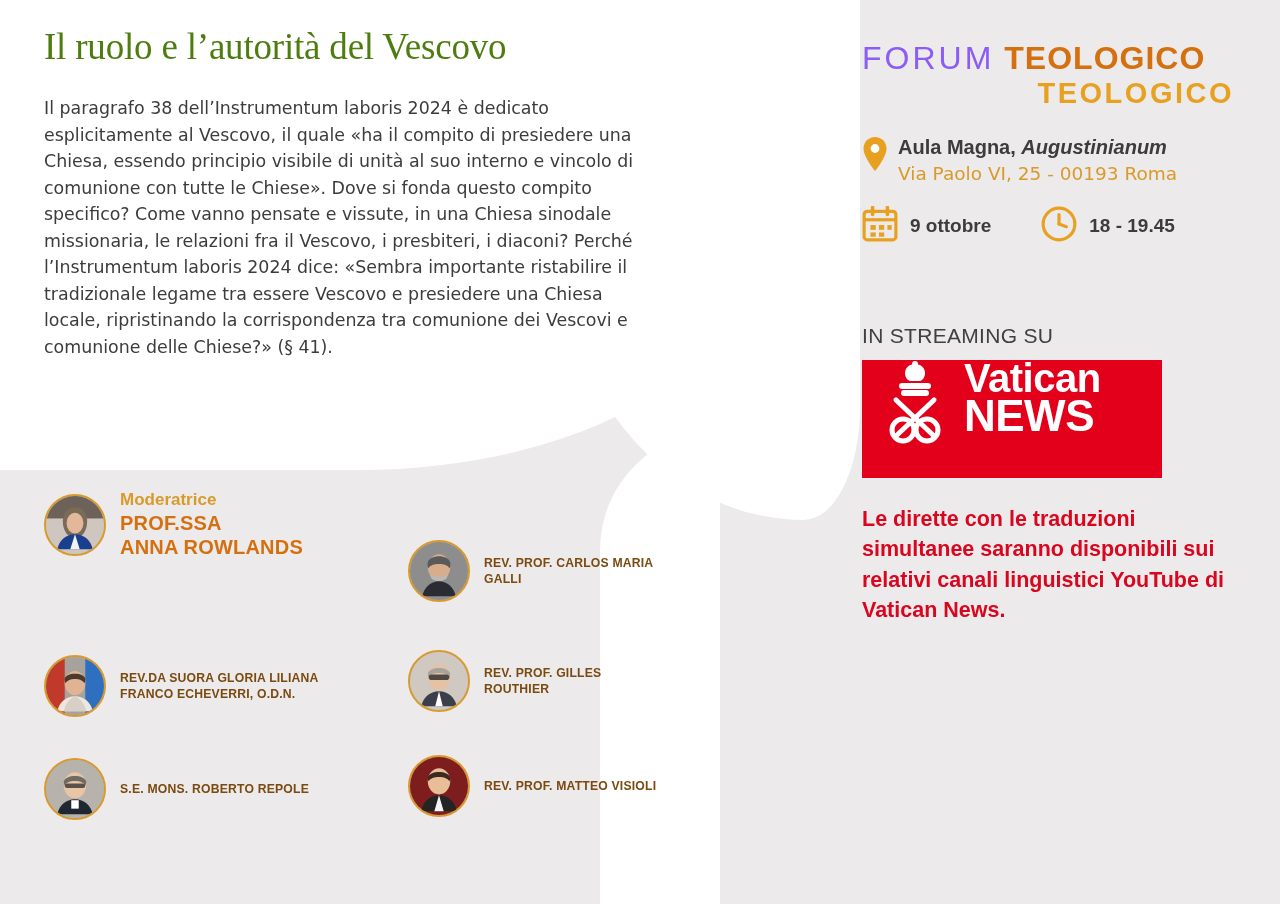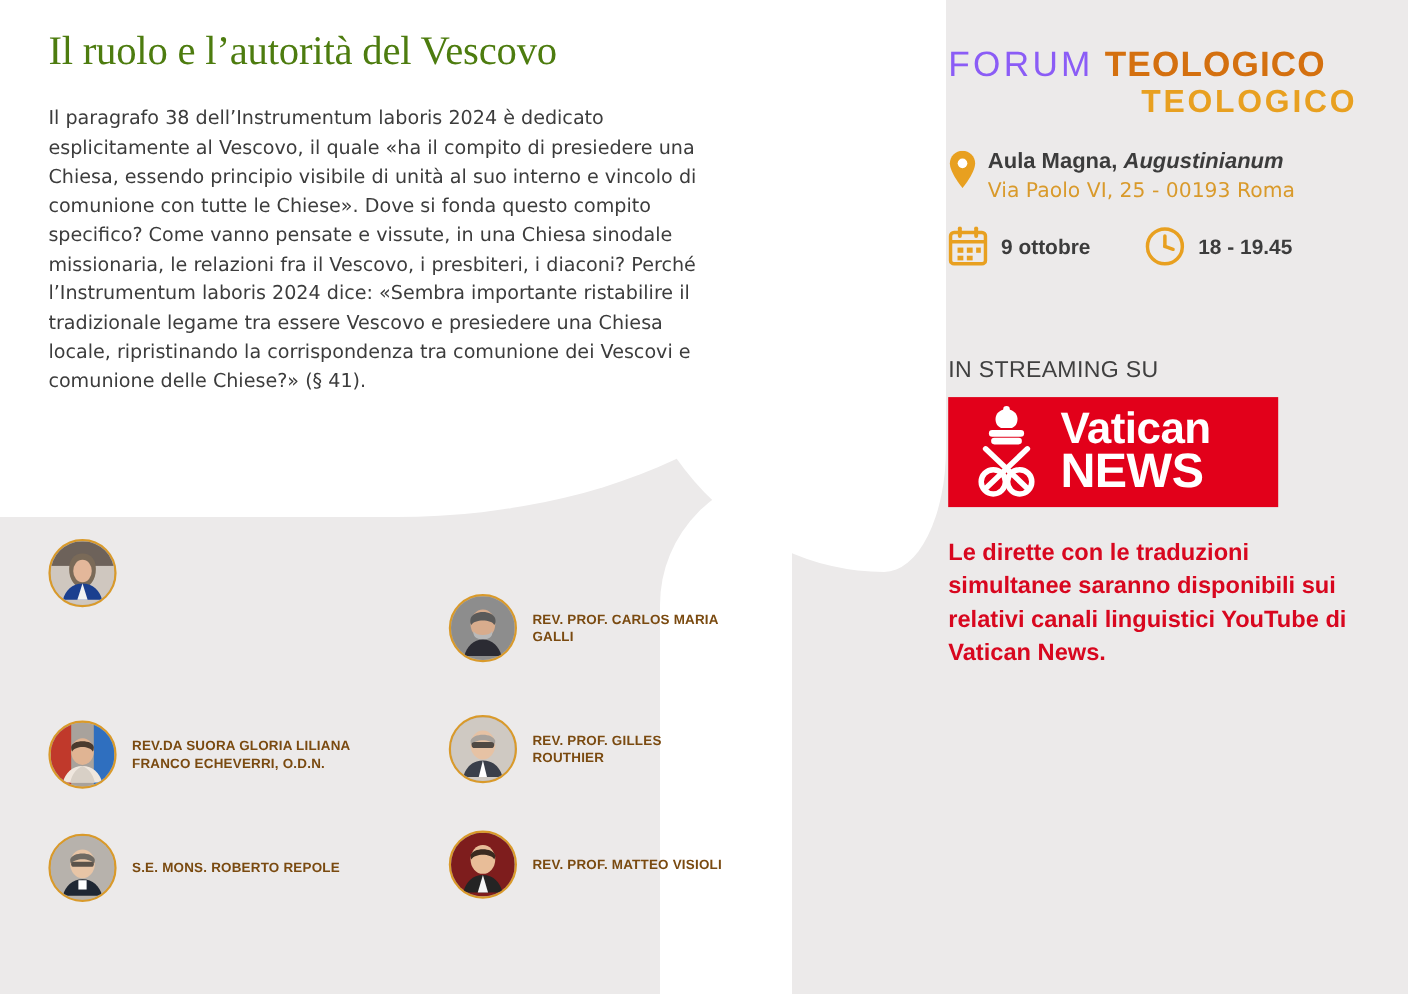--- a/index.html
+++ b/index.html
@@ -223,24 +223,23 @@
     margin-top: 78px;
   }
   .streaming-title {
     color: #404040;
     font-weight: normal;
     font-size: 21px;
     letter-spacing: 0.3px;
   }
   .vn-logo {
     margin-top: 12px;
-    width: 300px; height: 100px;
+    width: 300px; height: 118px;
     background: #e2001a;
     display: flex;
-    align-items: center;
     padding-left: 14px;
   }
   .vn-crest { width: 78px; height: 86px; flex: 0 0 78px; }
   .vn-words {
     margin-left: 10px;
     color: #ffffff;
     font-weight: bold;
     line-height: 0.92;
   }
   .vn-words .w1 { font-size: 40px; letter-spacing: -0.5px; display: block; }
@@ -277,20 +276,27 @@
     <div class="sp-row" style="left:0; top:0;">
       <div class="avatar">
         <svg viewBox="0 0 62 62" aria-hidden="true">
           <rect width="62" height="62" fill="#cfc7bf"></rect>
           <rect x="0" y="0" width="62" height="24" fill="#6d625a"></rect>
           <path d="M31 12c9 0 13 7 13 15 0 11-6 18-13 18s-13-7-13-18c0-8 4-15 13-15z" fill="#7a6a58"></path>
           <ellipse cx="31" cy="29" rx="9" ry="11" fill="#e3b79a"></ellipse>
           <path d="M31 41c10 0 17 7 19 16H12c2-9 9-16 19-16z" fill="#1b3f8f"></path>
           <path d="M31 41l-5 16h10l-5-16z" fill="#f2f2f2"></path>
         </svg>
+      </div>
+      <div class="sp-text">
+        <div class="sp-role">Moderatrice</div>
+        <div class="sp-name-big">
+          <span>PROF.SSA</span><br>
+          <span>ANNA ROWLANDS</span>
+        </div>
       </div>
     </div>
 
     <div class="sp-row" style="left:364px; top:50px;">
       <div class="avatar">
         <svg viewBox="0 0 62 62" aria-hidden="true">
           <rect width="62" height="62" fill="#8d8d8d"></rect>
           <ellipse cx="31" cy="27" rx="12" ry="14" fill="#d8ac8d"></ellipse>
           <path d="M19 22c2-9 22-9 24 0 1 5-1 6-1 6-2-6-20-6-22 0 0 0-2-1-1-6z" fill="#5a5a5a"></path>
           <path d="M22 34c3 5 15 5 18 0 1 4-2 8-9 8s-10-4-9-8z" fill="#b9b9b9"></path>

